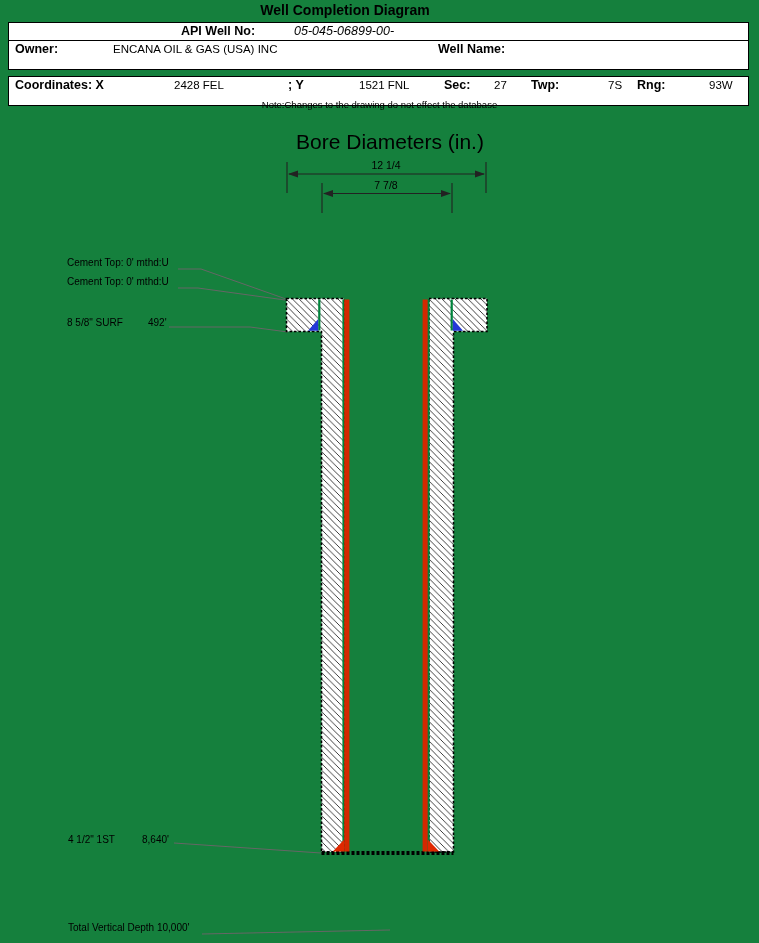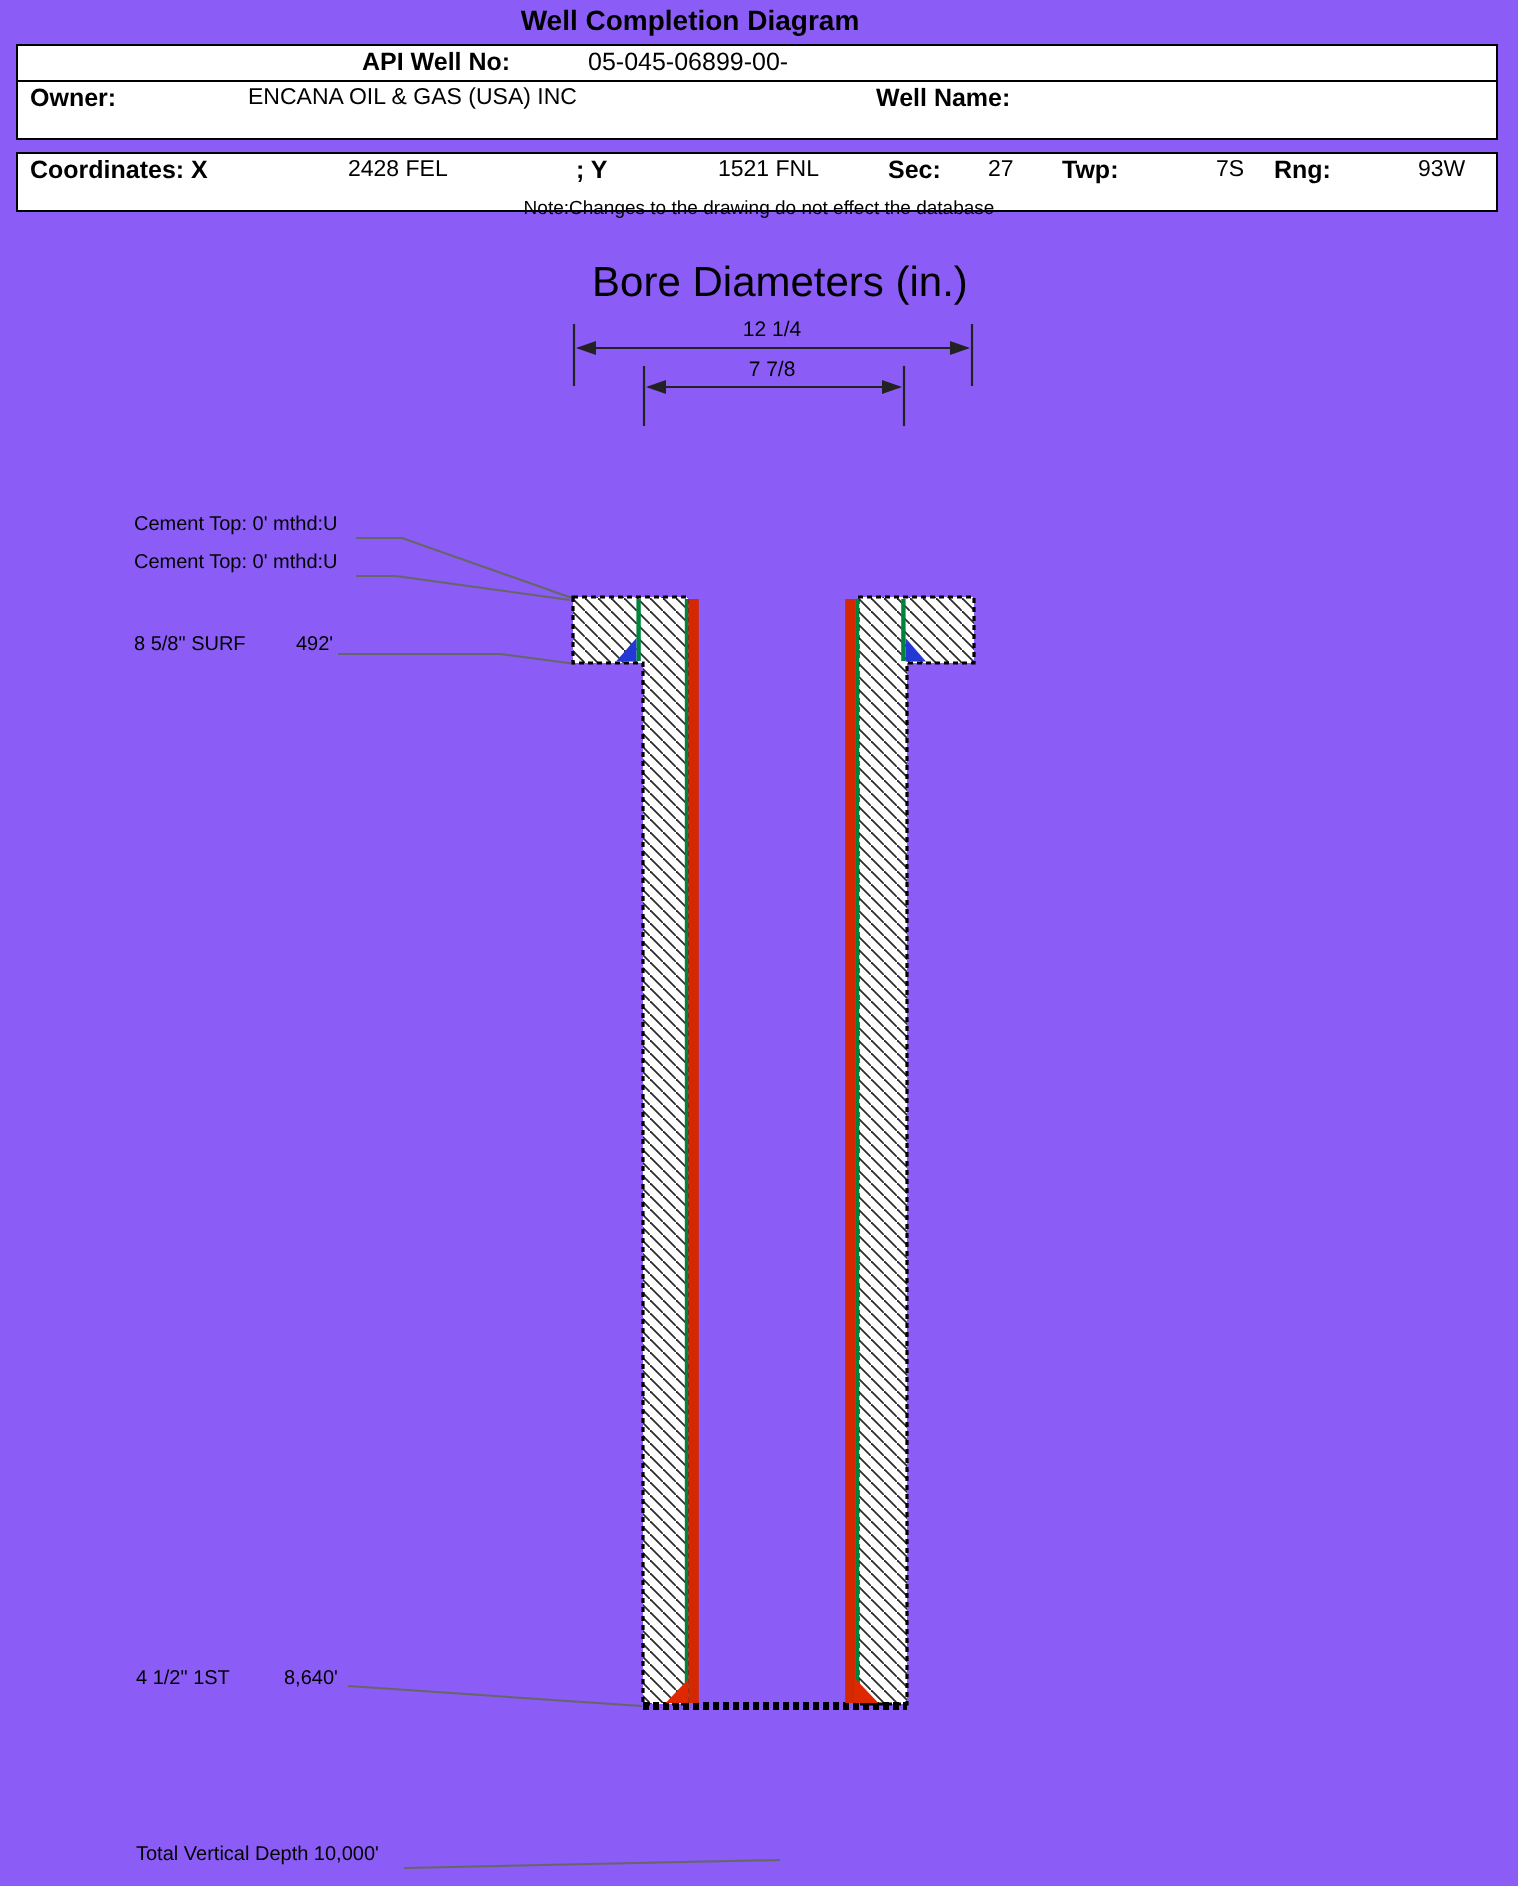--- a/index.html
+++ b/index.html
@@ -1,16 +1,16 @@
 <!DOCTYPE html>
 <html><head>
 <meta charset="utf-8">
 <style>
   html,body{margin:0;padding:0;background:#fff;}
-  .page{position:relative;width:759px;height:943px;background:#8b5cf6;
+  .page{position:relative;width:759px;height:943px;background:#15803d;
         font-family:"Liberation Sans",sans-serif;color:#000;overflow:hidden;}
   .abs{position:absolute;}
   .page-title{top:2px;left:0;width:690px;text-align:center;font-size:14px;font-weight:bold;}
   .hdr-row{left:8px;width:741px;height:30px;border:1.5px solid #000;background:#fff;box-sizing:border-box;}
   .hdr-row span{position:absolute;top:0.5px;line-height:14px;white-space:nowrap;}
   .lbl{font-size:12.5px;font-weight:bold;}
   .val{font-size:11.5px;}
   .note{top:99px;left:0;width:759px;text-align:center;font-size:9.5px;}
   .bore-title{top:130px;left:290px;width:200px;text-align:center;font-size:21px;}
   .dim-label{left:336px;width:100px;text-align:center;font-size:10.5px;}
@@ -69,25 +69,25 @@
     <polygon points="318.2,319 318.2,330.7 308,330.7" style="fill: rgb(36, 56, 214);"></polygon>
     <polygon points="452.8,319 452.8,330.7 463,330.7" style="fill: rgb(36, 56, 214);"></polygon>
     <polygon points="344.2,839.5 344.2,851.5 332.8,851.5" style="fill: rgb(224, 40, 0);"></polygon>
     <polygon points="427.8,839.5 427.8,851.5 439.2,851.5" style="fill: rgb(224, 40, 0);"></polygon>
   </svg>
 
   <div class="abs page-title">Well Completion Diagram</div>
 
   <div class="abs hdr-row" style="top:22px;">
     <span class="lbl" style="left:172px;">API Well No:</span>
-    <span class="val" style="left:285px;font-size:12.5px;">05-045-06899-00-</span>
+    <span class="val" style="left:285px;font-size:12.5px;font-style:italic;">05-045-06899-00-</span>
   </div>
   <div class="abs hdr-row" style="top:40px;">
     <span class="lbl" style="left:6px;">Owner:</span>
-    <span class="val" style="left:115px;">ENCANA OIL &amp; GAS (USA) INC</span>
+    <span class="val" style="left:104px;">ENCANA OIL &amp; GAS (USA) INC</span>
     <span class="lbl" style="left:429px;">Well Name:</span>
     <span class="val" style="left:540px;margin-top:44px;">PARKER RANCH</span>
   </div>
   <div class="abs hdr-row" style="top:76px;">
     <span class="lbl" style="left:6px;">Coordinates: X</span>
     <span class="val" style="left:165px;">2428 FEL</span>
     <span class="lbl" style="left:279px;">; Y</span>
     <span class="val" style="left:350px;">1521 FNL</span>
     <span class="lbl" style="left:435px;">Sec:</span>
     <span class="val" style="left:485px;">27</span>

